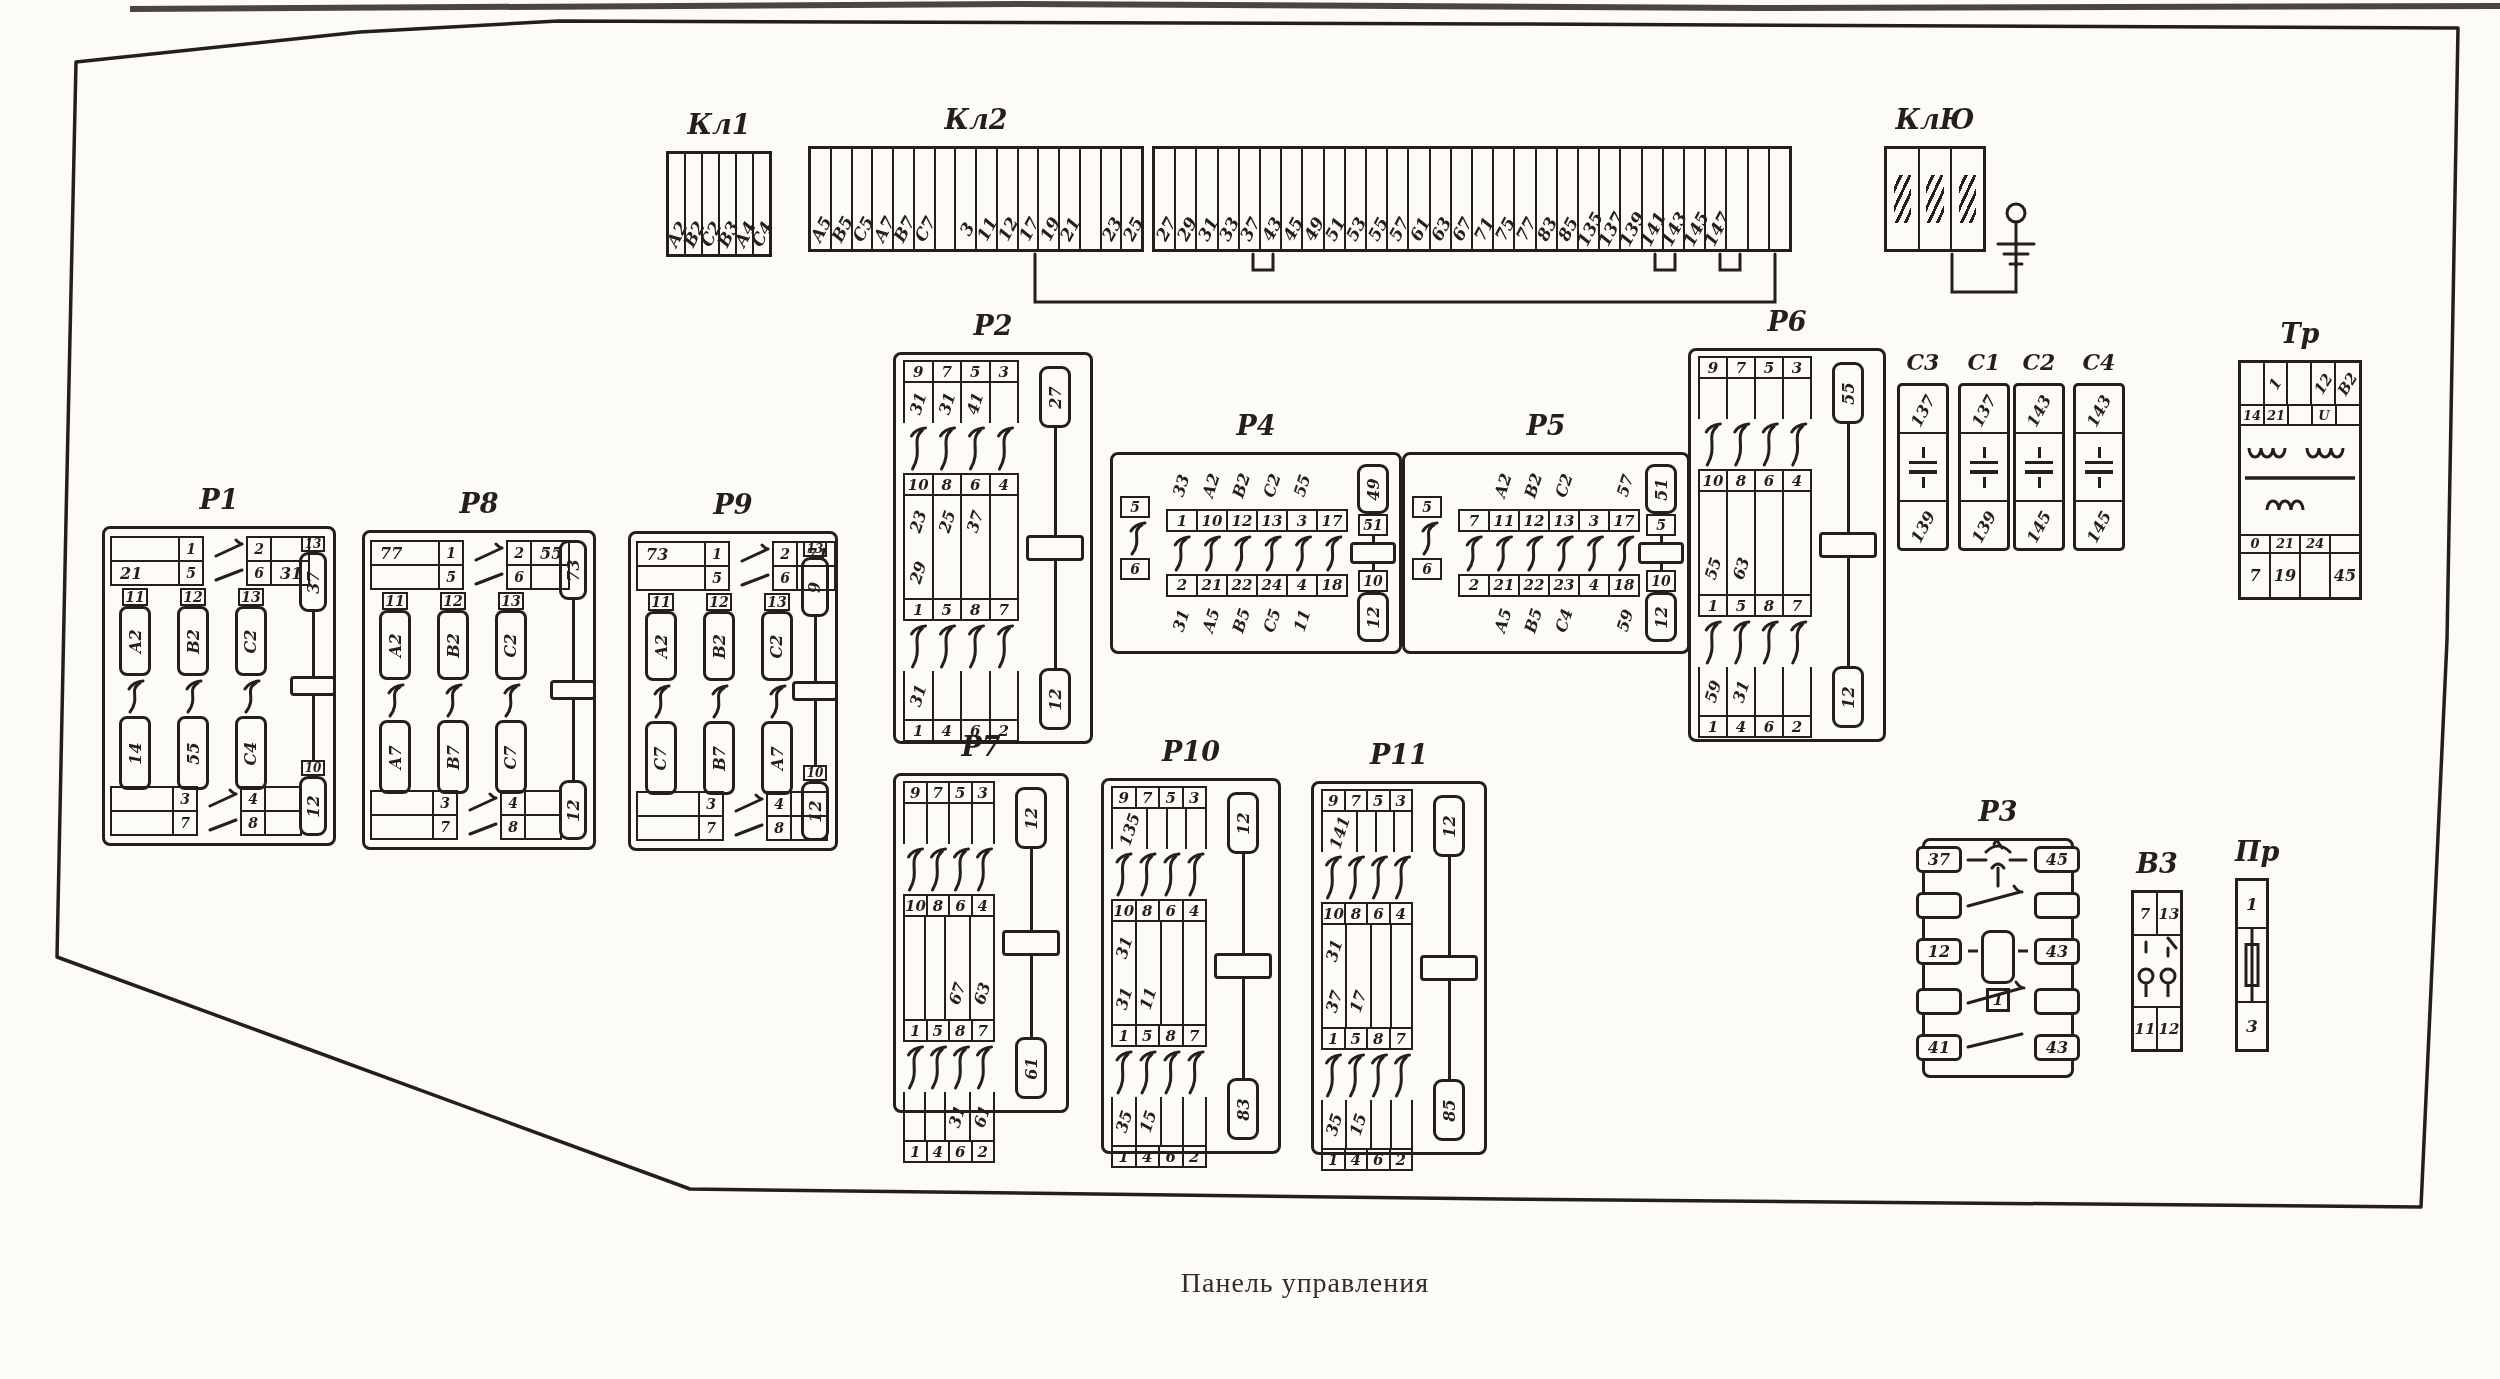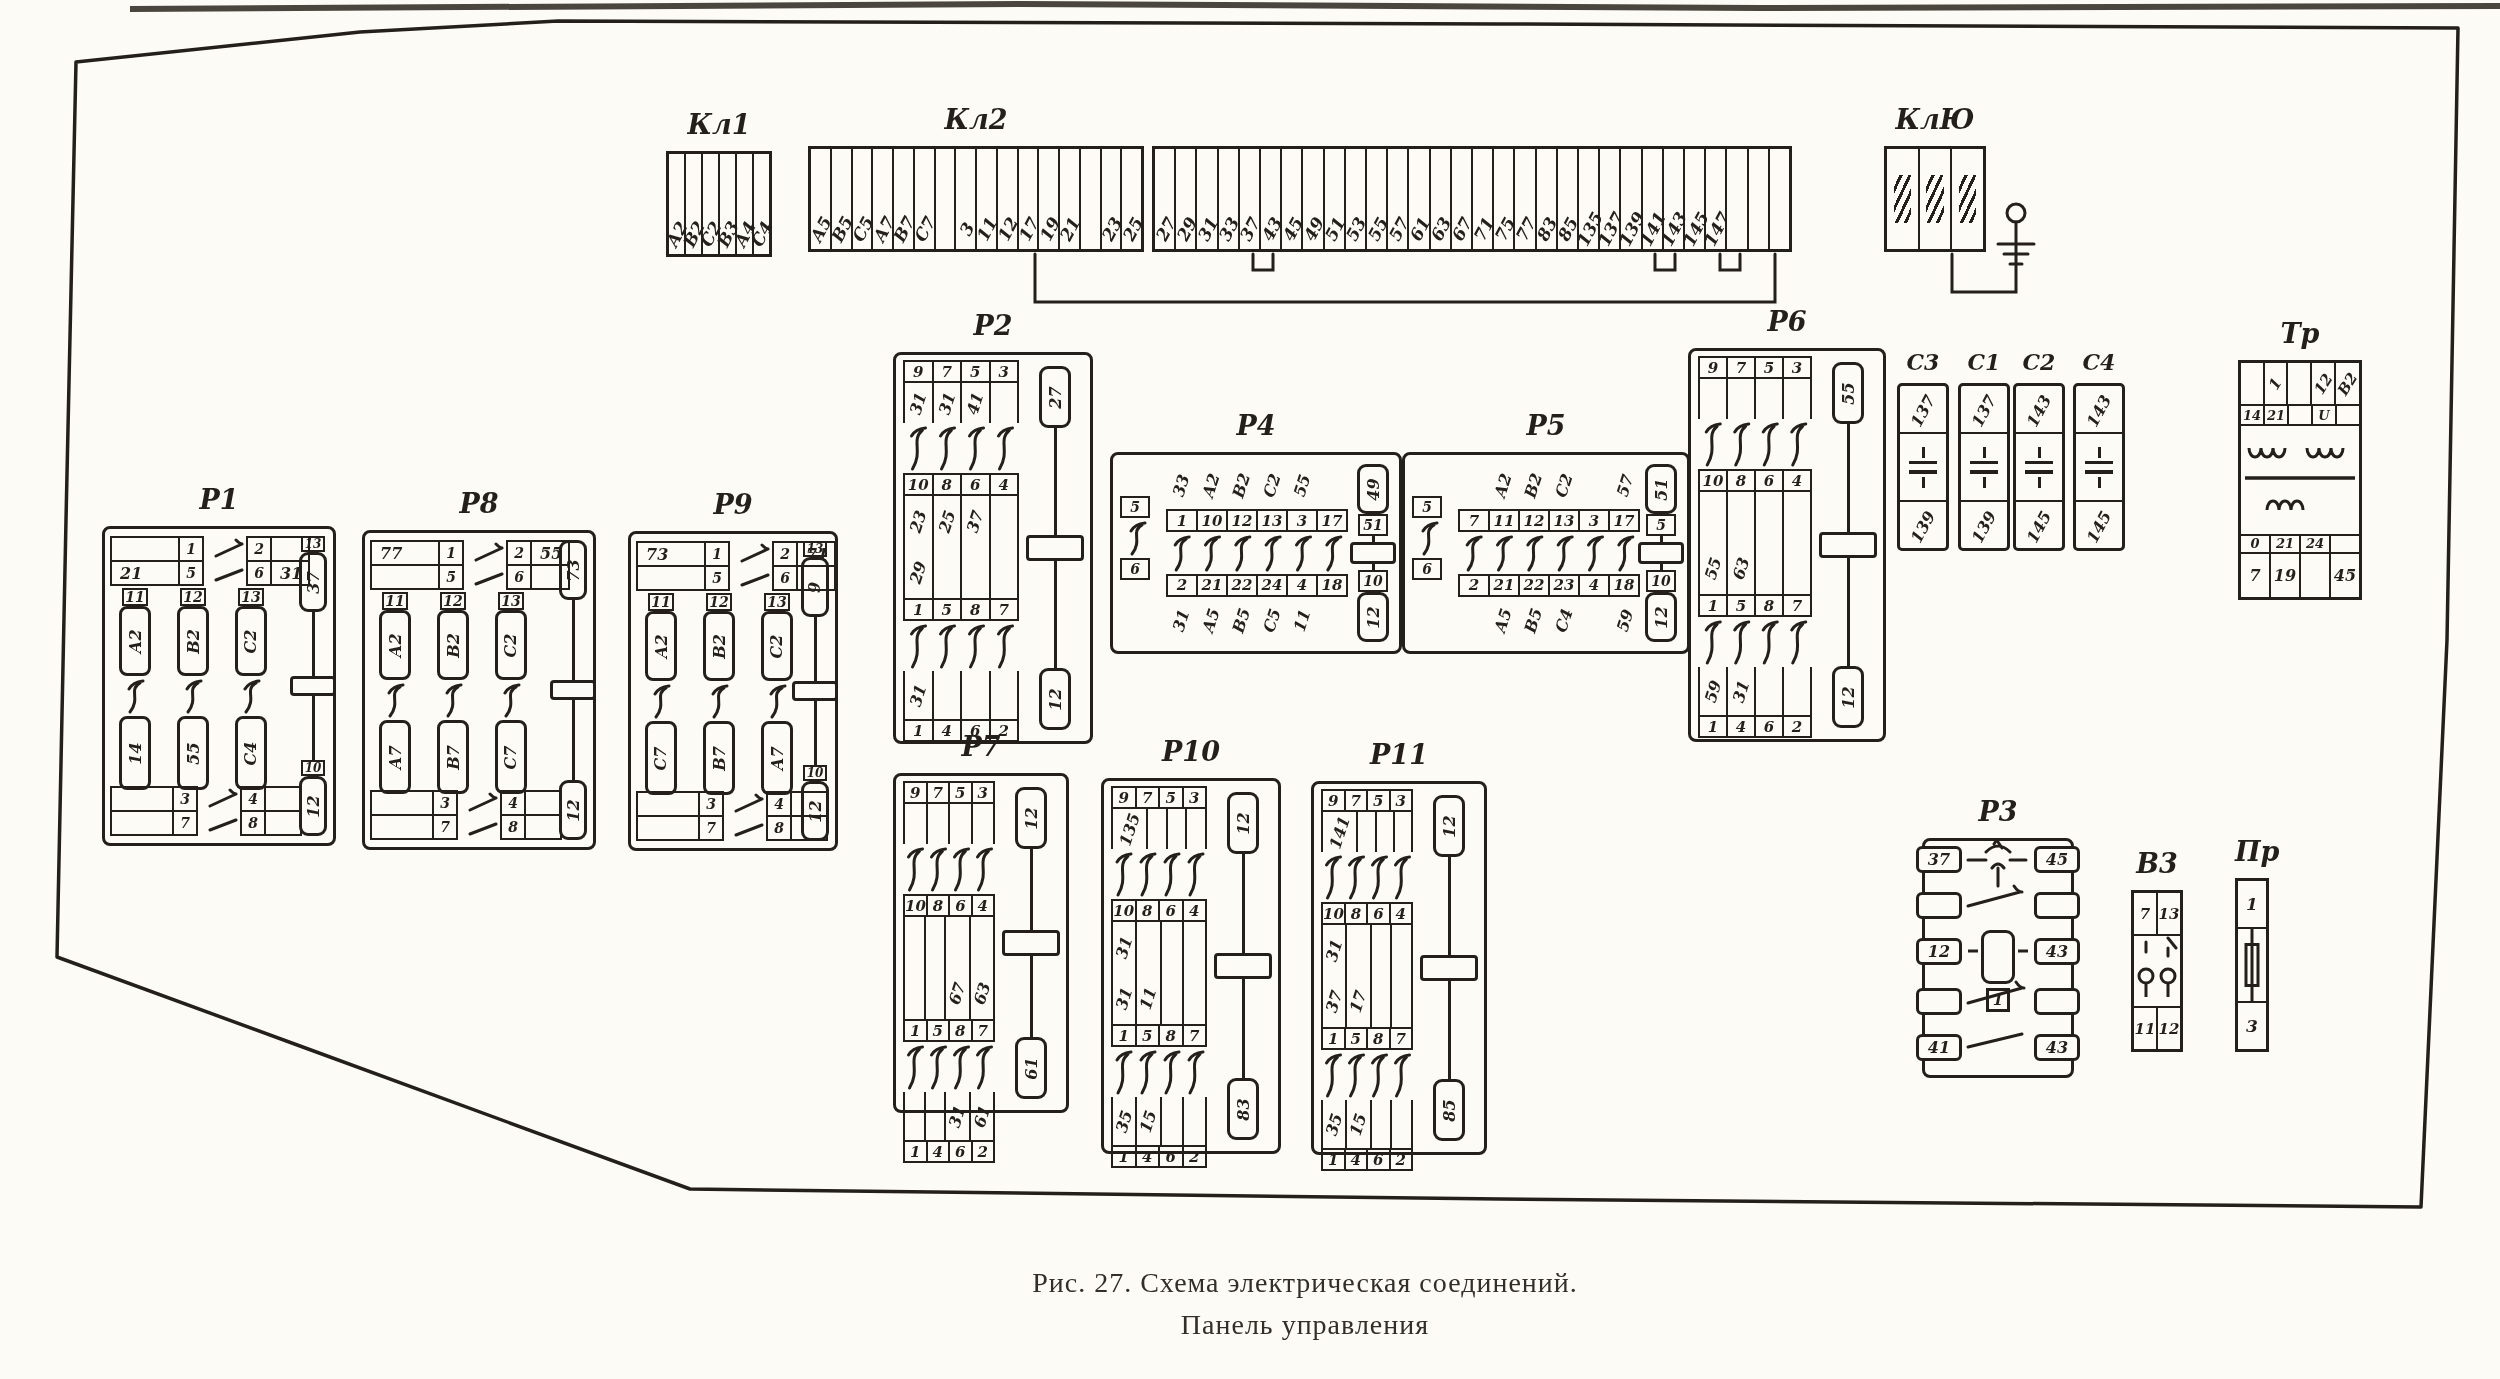--- a/index.html
+++ b/index.html
@@ -1714,16 +1714,15 @@
         <div class="prcell top">1</div>
         <div class="prmid">
           <div class="fline"></div>
           <div class="fbox"></div>
         </div>
         <div class="prcell bot">3</div>
       </div>
     </div>
 
   <div class="caption">
-    <div>Рис. 27. Схема электрическая соединений.</div>
     <div>Панель управления</div>
   </div>
 </div>
 
 </body></html>

